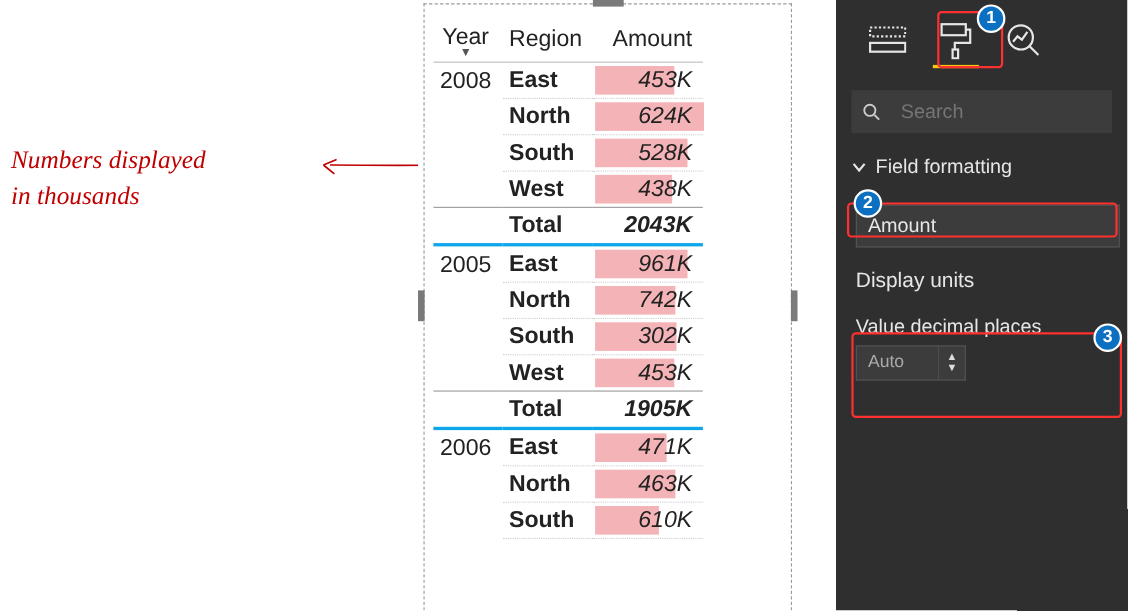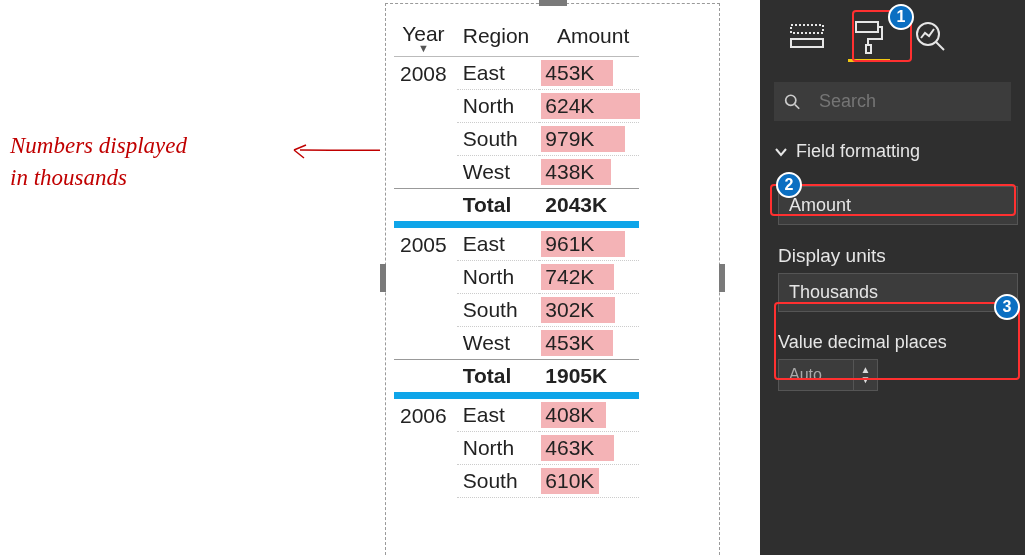--- a/index.html
+++ b/index.html
@@ -90,44 +90,45 @@
   table.matrix th .sort-ind {
     display:block;
     font-size: 11px;
     color:#555;
     line-height:0.4;
   }
   table.matrix td {
     padding: 4px 10px 4px 6px;
     vertical-align: middle;
   }
-  table.matrix td.region { border-bottom: 1px dotted #ccc; }
+  table.matrix td.region { border-bottom: 1px dotted #ccc; font-weight: bold; }
   table.matrix td.amount {
-    text-align: left;
+    text-align: right;
     border-bottom: 1px dotted #ccc;
     position: relative;
     width: 100px;
+    font-style: italic;
   }
   
   .amount .bar {
     position: absolute;
     left: 2px;
     top: 3px;
     bottom: 3px;
     background: #f4b3b6;
     z-index: 0;
   }
   .amount .val {
     position: relative;
     z-index: 1;
   }
   table.matrix tr.total td {
     font-weight: 700;
     border-top: 1px solid #999;
-    border-bottom: 7px solid #0ea5e9;
+    border-bottom: 3px solid #0ea5e9;
     margin-top: 45px;
   }
 
   
   .pane {
     position: absolute;
     right: 0;
     top: 0;
     width: 265px;
     height: 555px;
@@ -323,21 +324,21 @@
           <td class="amount"><span class="bar" style="width: 72%;"></span><span class="val">453K</span></td>
         </tr>
         <tr>
           <td></td>
           <td class="region">North</td>
           <td class="amount"><span class="bar" style="width: 99%;"></span><span class="val">624K</span></td>
         </tr>
         <tr>
           <td></td>
           <td class="region">South</td>
-          <td class="amount"><span class="bar" style="width: 84%;"></span><span class="val">979K</span></td>
+          <td class="amount"><span class="bar" style="width: 84%;"></span><span class="val">528K</span></td>
         </tr>
         <tr>
           <td></td>
           <td class="region">West</td>
           <td class="amount"><span class="bar" style="width: 70%;"></span><span class="val">438K</span></td>
         </tr>
         <tr class="total">
           <td></td>
           <td>Total</td>
           <td class="amount"><span class="val">2043K</span></td>
@@ -363,21 +364,21 @@
           <td class="amount"><span class="bar" style="width: 72%;"></span><span class="val">453K</span></td>
         </tr>
         <tr class="total">
           <td></td>
           <td>Total</td>
           <td class="amount"><span class="val">1905K</span></td>
         </tr>
         <tr>
           <td>2006</td>
           <td class="region">East</td>
-          <td class="amount"><span class="bar" style="width: 65%;"></span><span class="val">408K</span></td>
+          <td class="amount"><span class="bar" style="width: 65%;"></span><span class="val">471K</span></td>
         </tr>
         <tr>
           <td></td>
           <td class="region">North</td>
           <td class="amount"><span class="bar" style="width: 73%;"></span><span class="val">463K</span></td>
         </tr>
         <tr>
           <td></td>
           <td class="region">South</td>
           <td class="amount"><span class="bar" style="width: 58%;"></span><span class="val">610K</span></td>
@@ -426,23 +427,20 @@
     <span>Field formatting</span>
   </div>
   <div class="section-highlight"></div>
 
   <div class="field-select">
     <span>Amount</span>
   </div>
 
   <div class="subgroup">
     <div class="label">Display units</div>
-    <div class="select">
-      <span>Thousands</span>
-    </div>
   </div>
   <div class="du-highlight"></div>
 
   <div class="spinner">
     <div class="label">Value decimal places</div>
     <div class="ctrl">
       <div class="txt">Auto</div>
       <div class="arrows">
         <span>▲</span>
         <span>▼</span>

